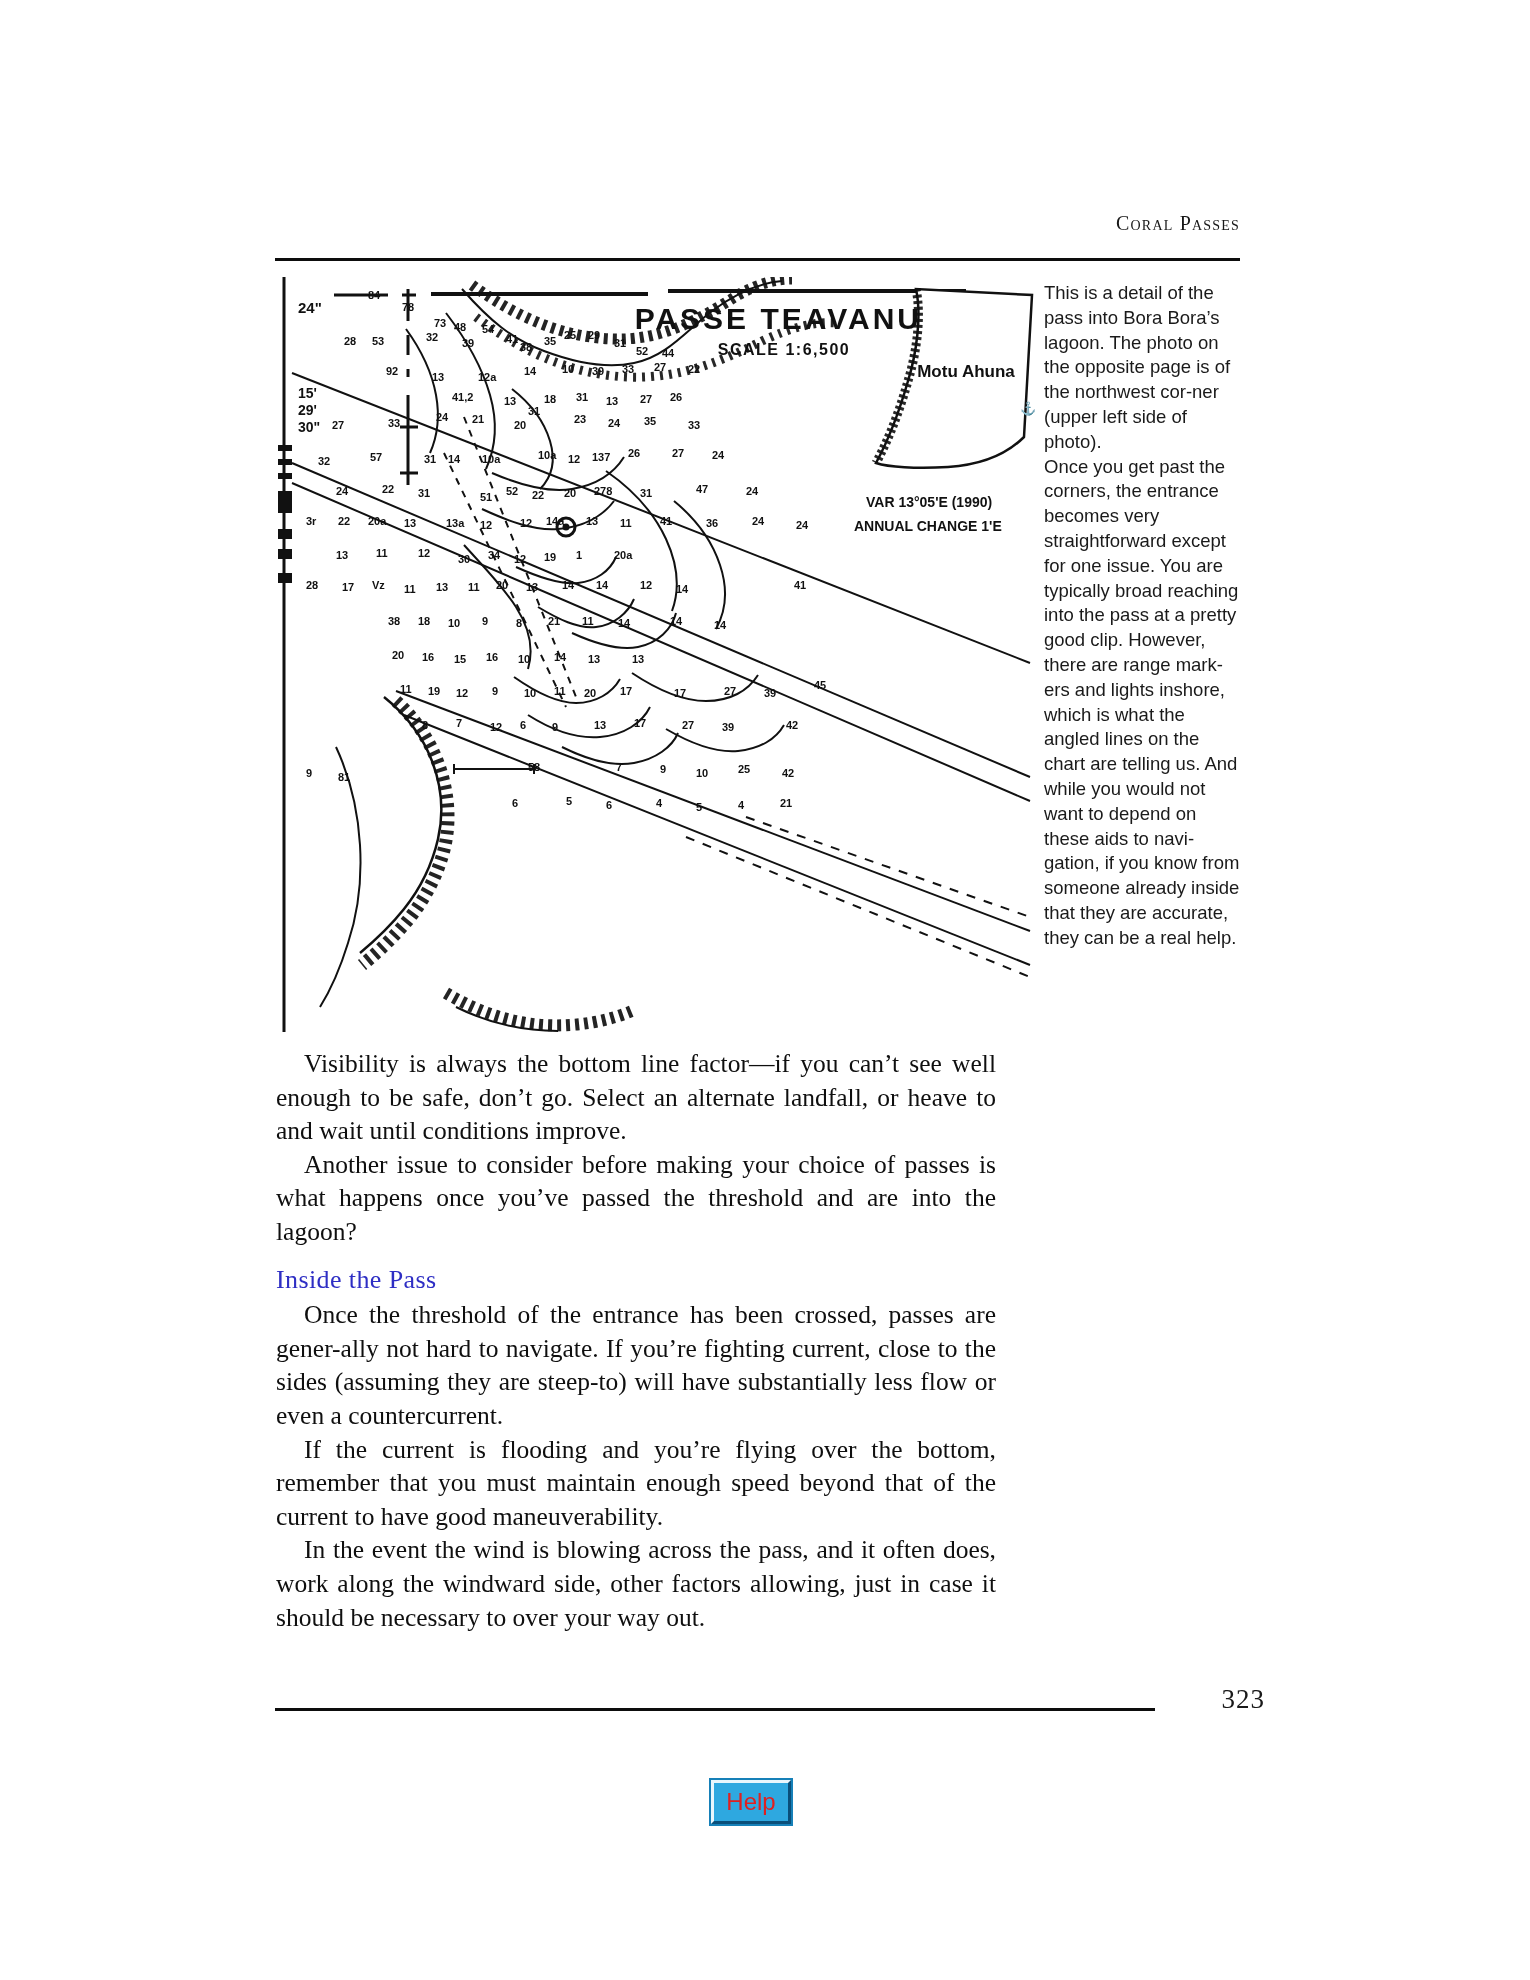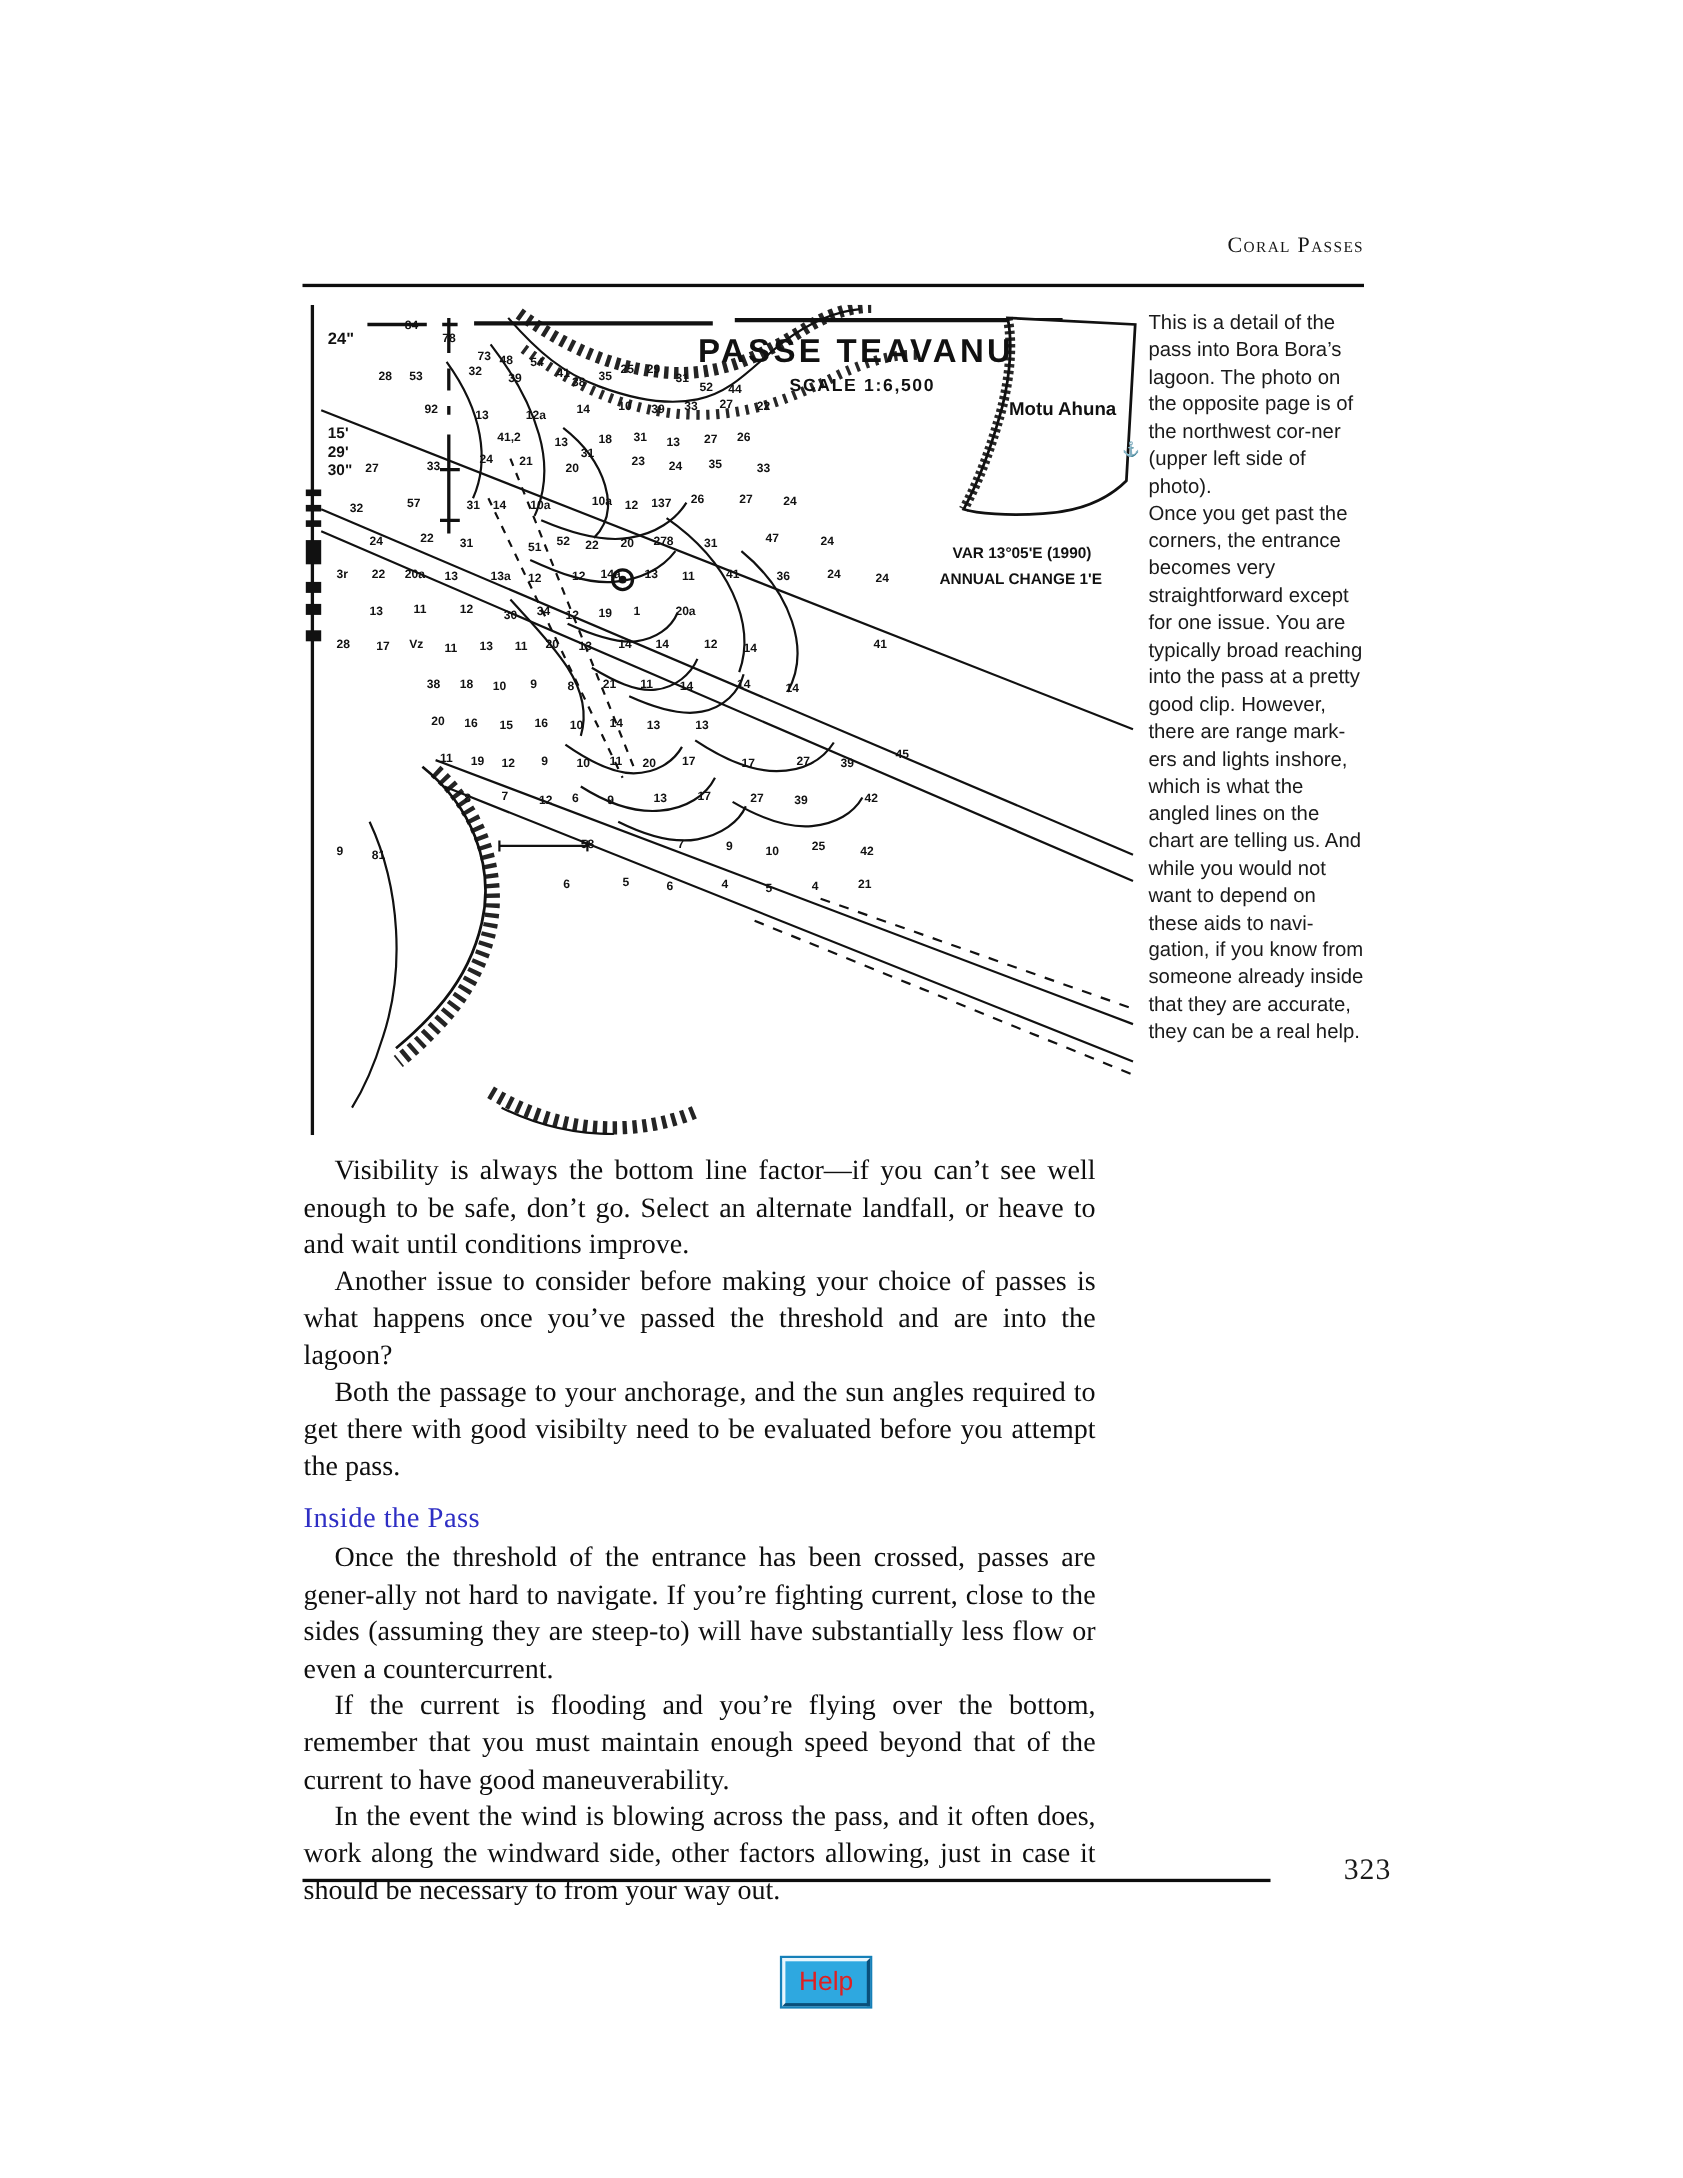--- a/index.html
+++ b/index.html
@@ -429,25 +429,24 @@
   </div>
 
   <div class="caption">
     <p>This is a detail of the pass into Bora Bora’s lagoon. The photo on the opposite page is of the northwest cor-ner (upper left side of photo).</p>
     <p>Once you get past the corners, the entrance becomes very straightforward except for one issue. You are typically broad reaching into the pass at a pretty good clip. However, there are range mark-ers and lights inshore, which is what the angled lines on the chart are telling us. And while you would not want to depend on these aids to navi-gation, if you know from someone already inside that they are accurate, they can be a real help.</p>
   </div>
 
   <div class="body-col">
     <p>Visibility is always the bottom line factor—if you can’t see well enough to be safe, don’t go. Select an alternate landfall, or heave to and wait until conditions improve.</p>
     <p>Another issue to consider before making your choice of passes is what happens once you’ve passed the threshold and are into the lagoon?</p>
-    <p>Both the passage to your anchorage, and the sun angles required to get there with good visibilty need to be evaluated before you attempt the pass.</p>
     <p class="section-head">Inside the Pass</p>
     <p>Once the threshold of the entrance has been crossed, passes are gener-ally not hard to navigate. If you’re fighting current, close to the sides (assuming they are steep-to) will have substantially less flow or even a countercurrent.</p>
     <p>If the current is flooding and you’re flying over the bottom, remember that you must maintain enough speed beyond that of the current to have good maneuverability.</p>
-    <p>In the event the wind is blowing across the pass, and it often does, work along the windward side, other factors allowing, just in case it should be necessary to from your way out.</p>
+    <p>In the event the wind is blowing across the pass, and it often does, work along the windward side, other factors allowing, just in case it should be necessary to over your way out.</p>
   </div>
 
   <div class="foot-rule"></div>
   <div class="folio">323</div>
 
   <div class="help-button">Help</div>
 
 </div>
 
 </body></html>

